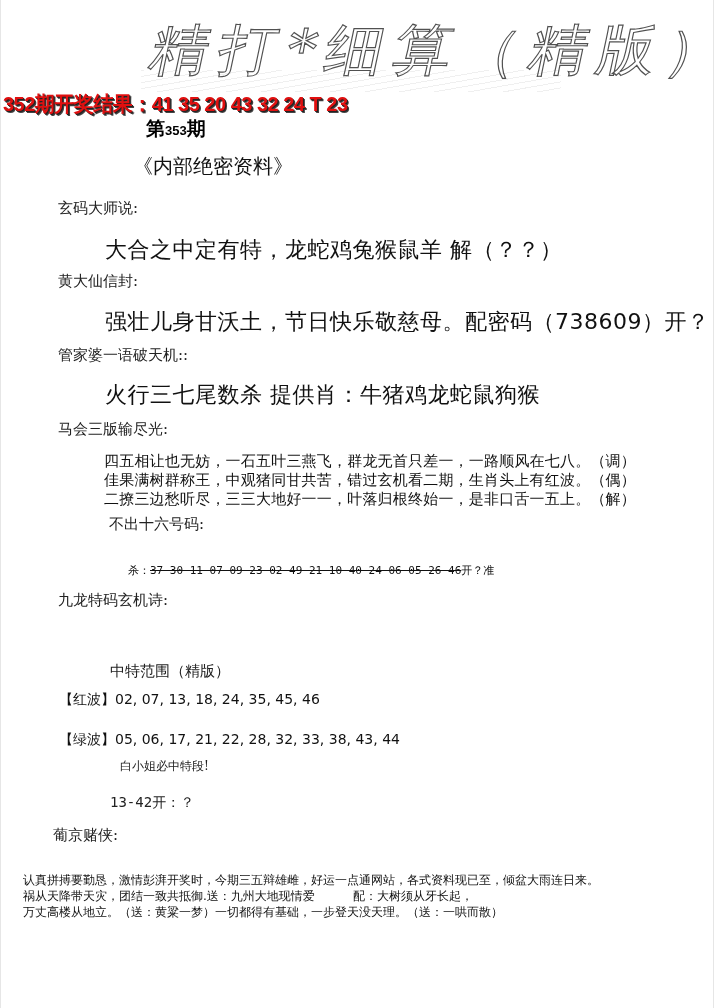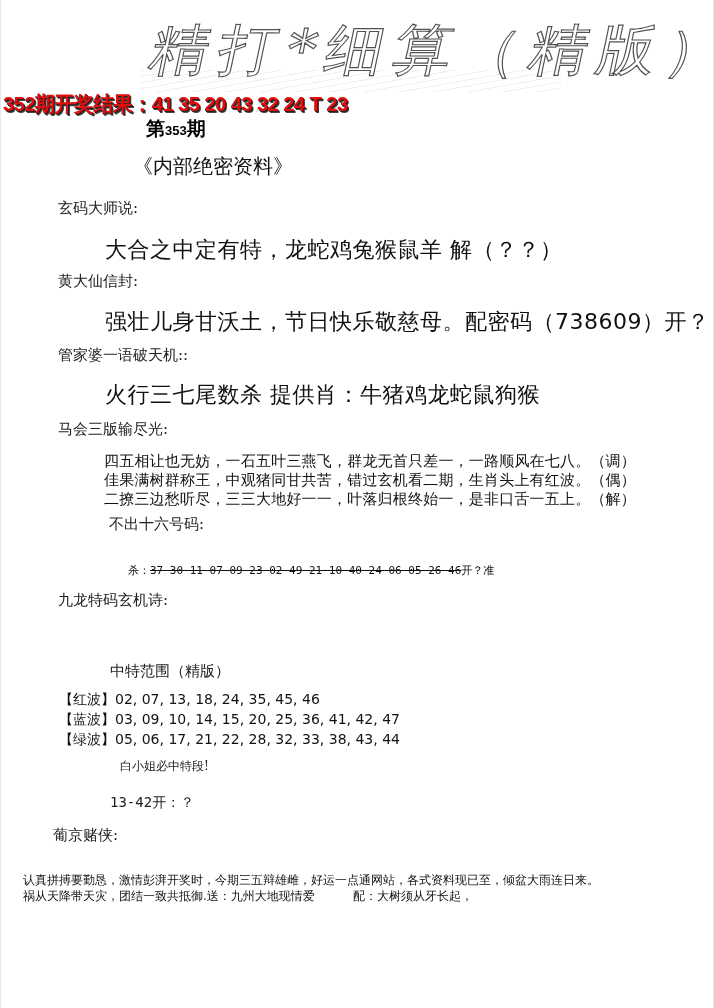--- a/index.html
+++ b/index.html
@@ -67,30 +67,28 @@
   <div class="abs kill">
     <span>杀：</span><span class="struck">37 30 11 07 09 23 02 49 21 10 40 24 06 05 26 46</span><span>开？准</span>
   </div>
 
   <div class="abs lbl" style="left:57px; top:591px;">九龙特码玄机诗:</div>
   <div class="abs lbl" style="left:109px; top:662px;">中特范围（精版）</div>
 
   <div class="abs wave" style="top:691px;">
     <span class="tag">【红波】</span><span>02, 07, 13, 18, 24, 35, 45, 46</span>
   </div>
-  <div class="abs wave" style="top:711px;">
-    <span class="tag">【蓝波】</span><span>03, 09, 10, 14, 15, 20, 25, 36, 41, 42, 47</span>
-  </div>
   <div class="abs wave" style="top:731px;">
     <span class="tag">【绿波】</span><span>05, 06, 17, 21, 22, 28, 32, 33, 38, 43, 44</span>
   </div>
 
   <div class="abs lbl" style="left:119px; top:758px; font-size:12px;">白小姐必中特段!</div>
   <div class="abs lbl" style="left:109px; top:794px; font-family:'DejaVu Sans Mono', monospace; font-size:14px;">13-42开：？</div>
 
   <div class="abs lbl" style="left:52px; top:826px;">葡京赌侠:</div>
 
   <div class="abs footer">
     <div>认真拼搏要勤恳，激情彭湃开奖时，今期三五辩雄雌，好运一点通网站，各式资料现已至，倾盆大雨连日来。</div>
     <div style="white-space:pre;">祸从天降带天灾，团结一致共抵御.送：九州大地现情爱          配：大树须从牙长起，</div>
+    <div>万丈高楼从地立。（送：黄粱一梦）一切都得有基础，一步登天没天理。（送：一哄而散）</div>
   </div>
 
 </div>
 
 </body></html>

